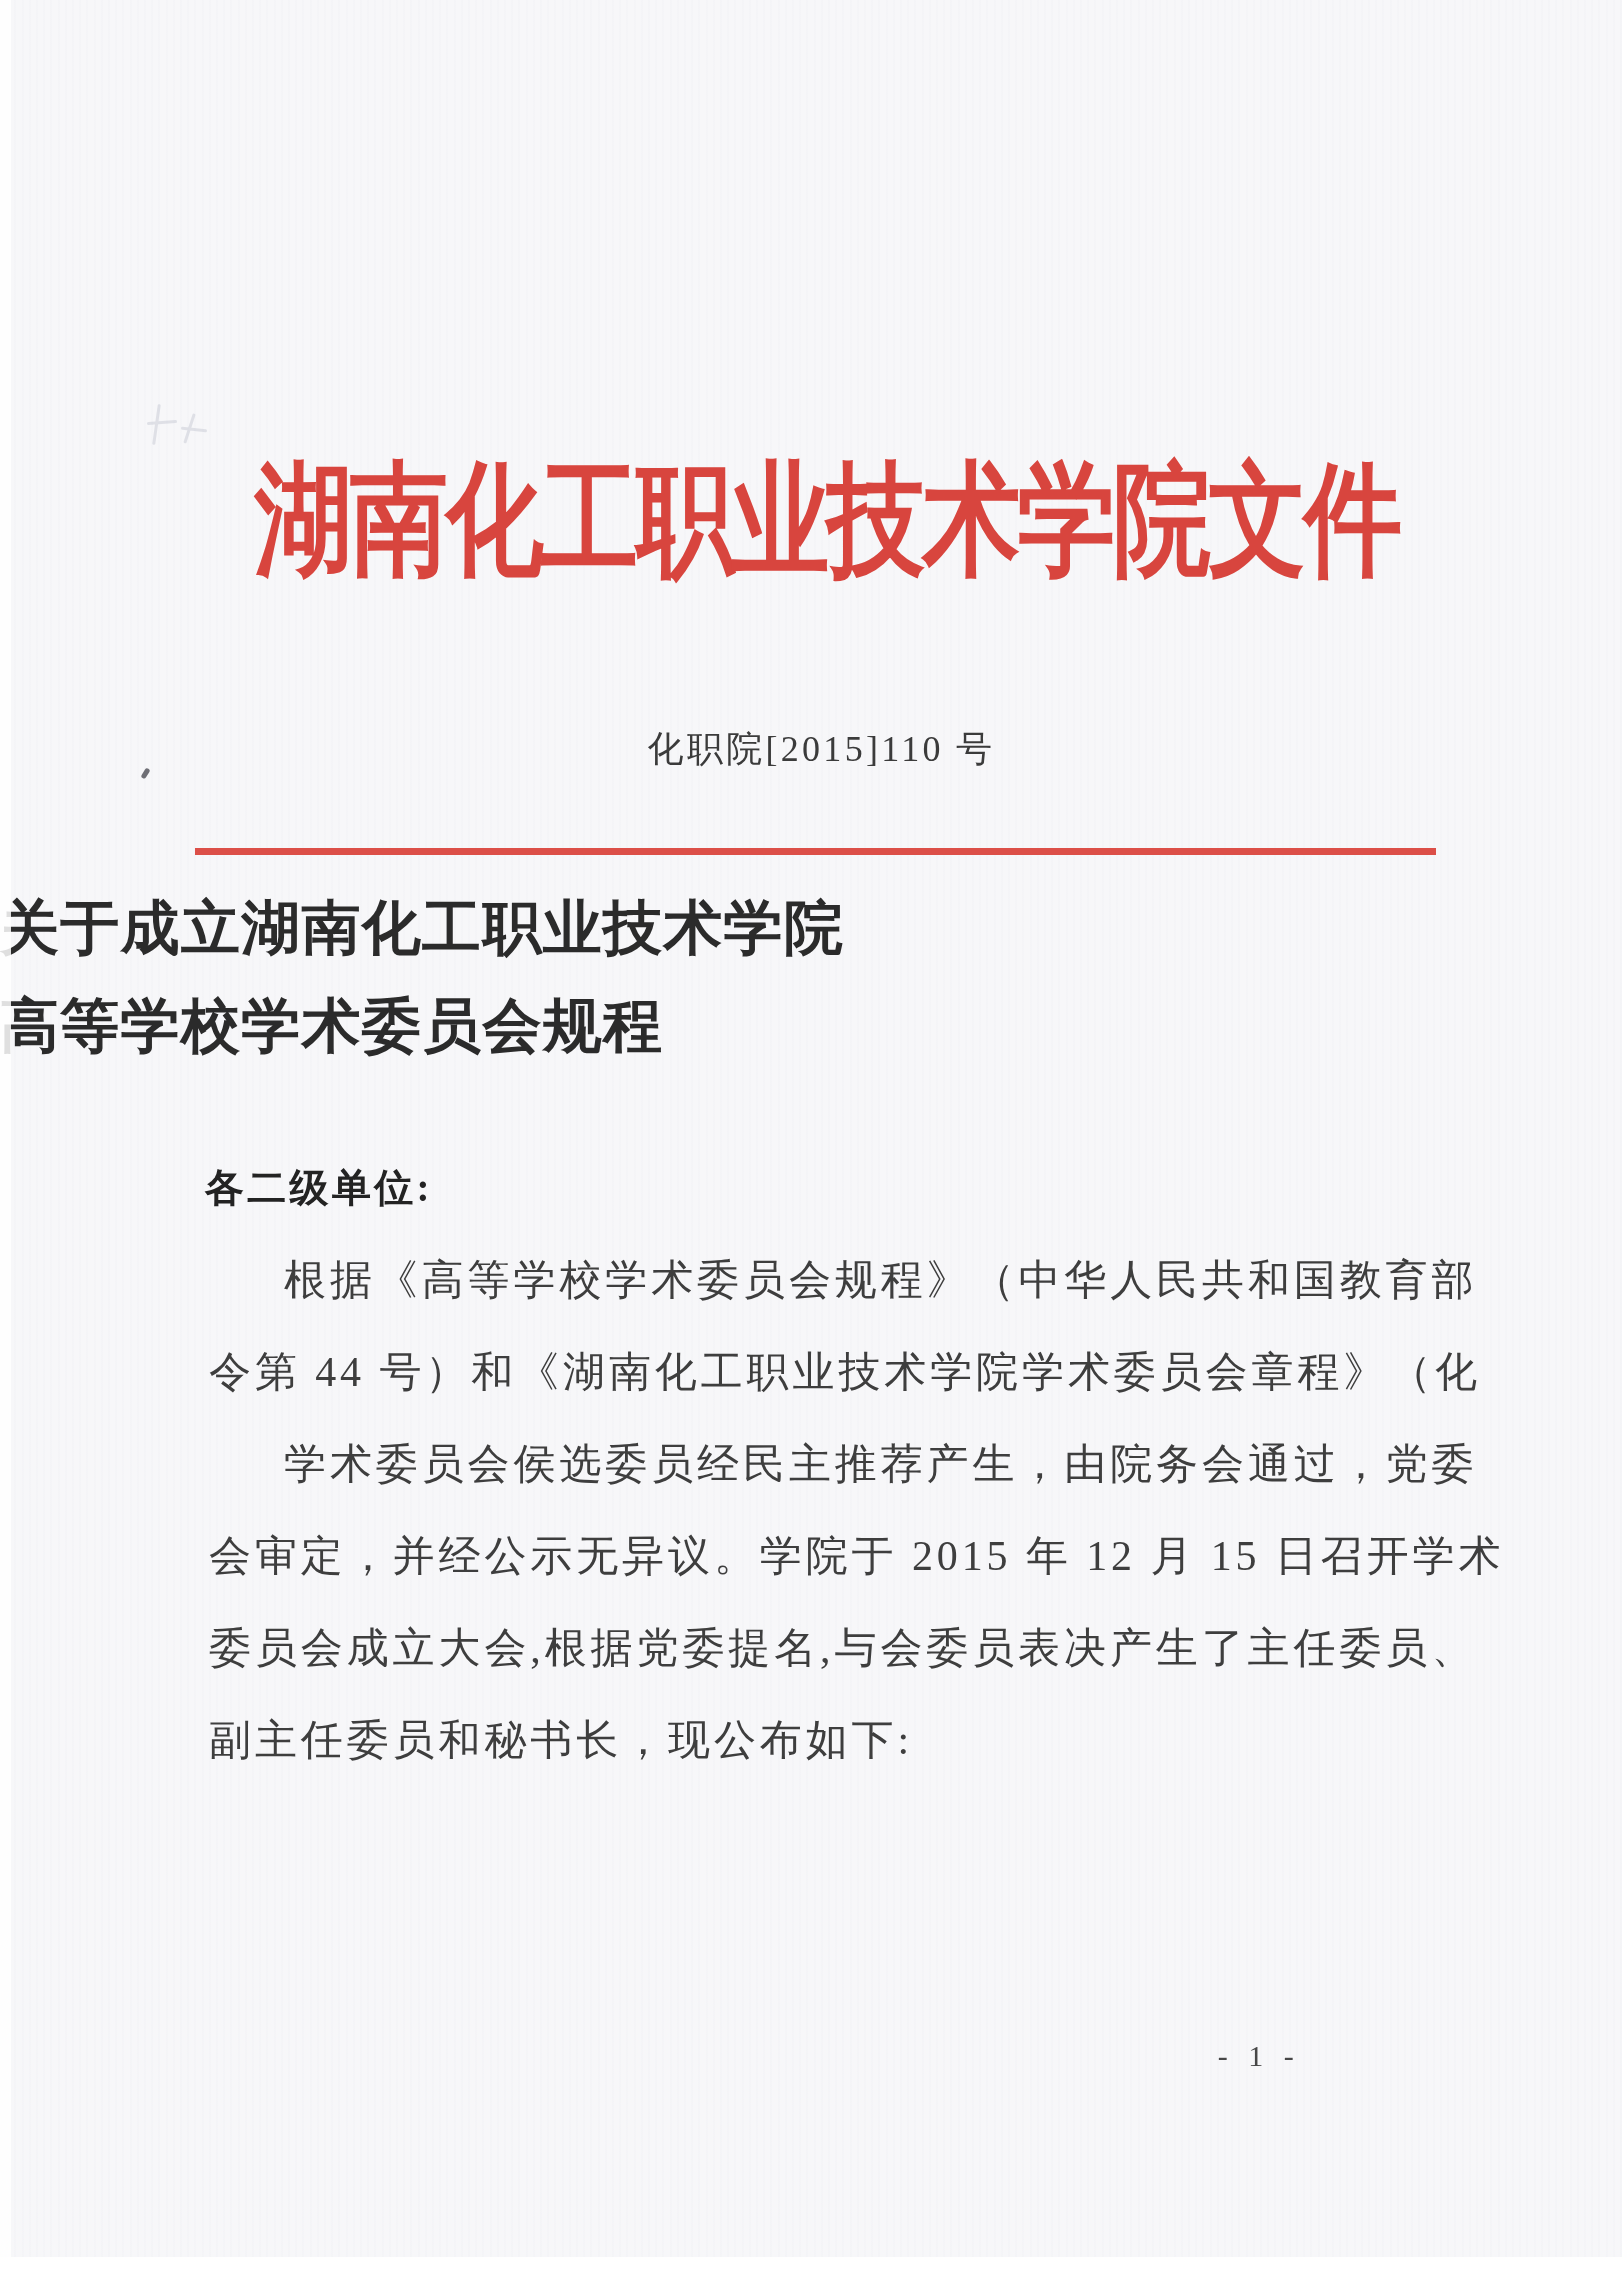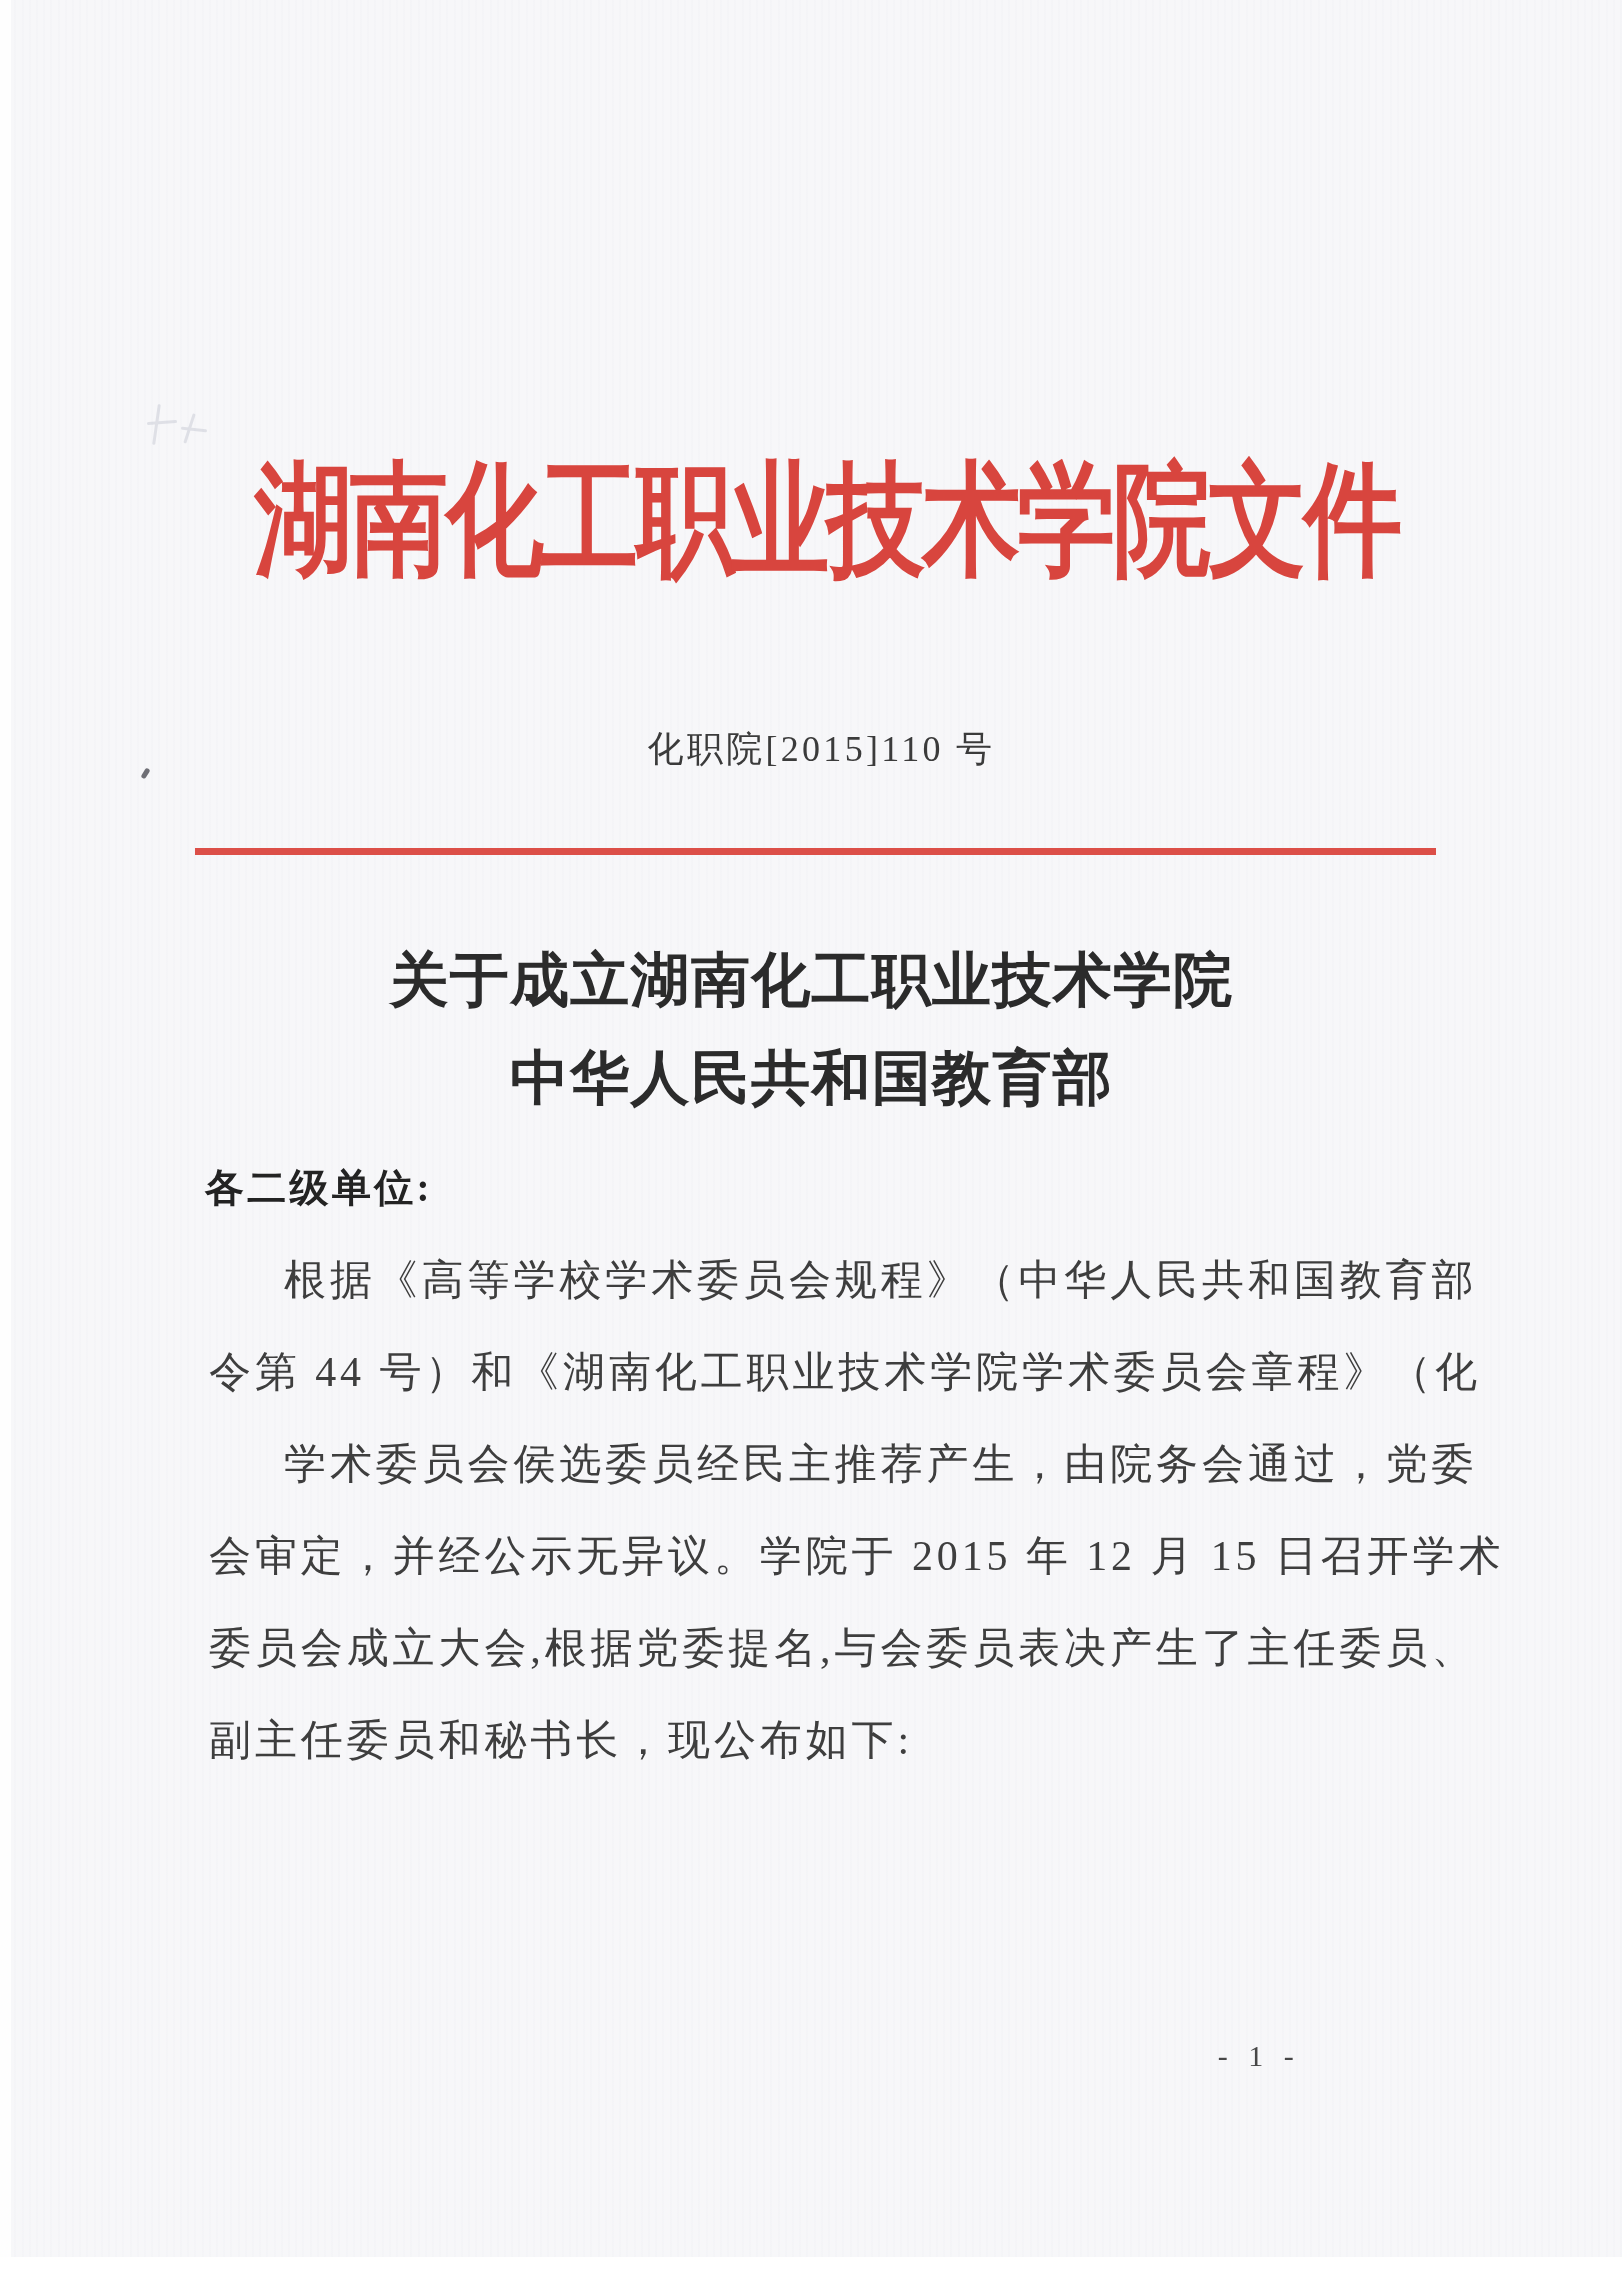--- a/index.html
+++ b/index.html
@@ -52,22 +52,22 @@
   .doc-number{
     position:absolute;left:0;right:0;top:723px;height:52px;line-height:52px;
     text-align:center;
     font-size:36px;letter-spacing:3.3px;color:#3b3b3b;padding-left:20px;
   }
   .red-rule{
     position:absolute;left:195px;top:848px;width:1241px;height:7.2px;
     background:var(--rule-red);
   }
   .notice-title{
-    position:absolute;left:0;right:0;top:931px;
-    text-align:center;color:var(--title-black);
+    position:absolute;left:0;right:0;top:879px;
+    text-align:left;color:var(--title-black);
     font-weight:700;font-size:59px;letter-spacing:1.3px;
   }
   .notice-title div{line-height:98px;height:98px;}
 
   .salutation{
     position:absolute;left:205px;top:1164px;height:47px;line-height:47px;
     font-family:Liberation Serif, serif;
     font-weight:700;font-size:39px;letter-spacing:3.3px;color:#232323;
   }
   .body-block{
@@ -105,21 +105,21 @@
   <div class="red-header">
     <span>湖南化工职业技术学院文件</span>
   </div>
 
   <div class="doc-number">化职院[2015]110 号</div>
 
   <div class="red-rule"></div>
 
   <div class="notice-title">
     <div>关于成立湖南化工职业技术学院</div>
-    <div>中华人民共和国教育部</div>
+    <div>高等学校学术委员会规程</div>
   </div>
 
   <div class="salutation">各二级单位:</div>
 
   <div class="body-block">
     <div>
       <div class="body-line first">根据《高等学校学术委员会规程》（中华人民共和国教育部</div>
       <div class="body-line">令第 44 号）和《湖南化工职业技术学院学术委员会章程》（化</div>
     </div>
     <div>

